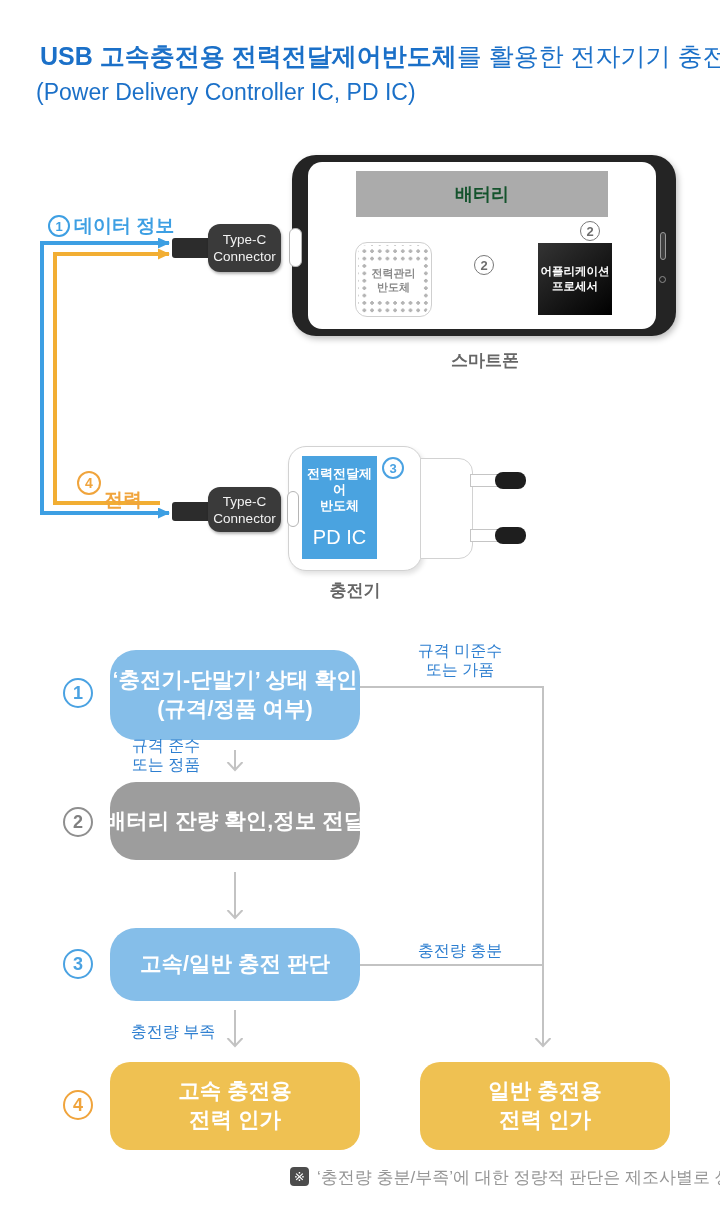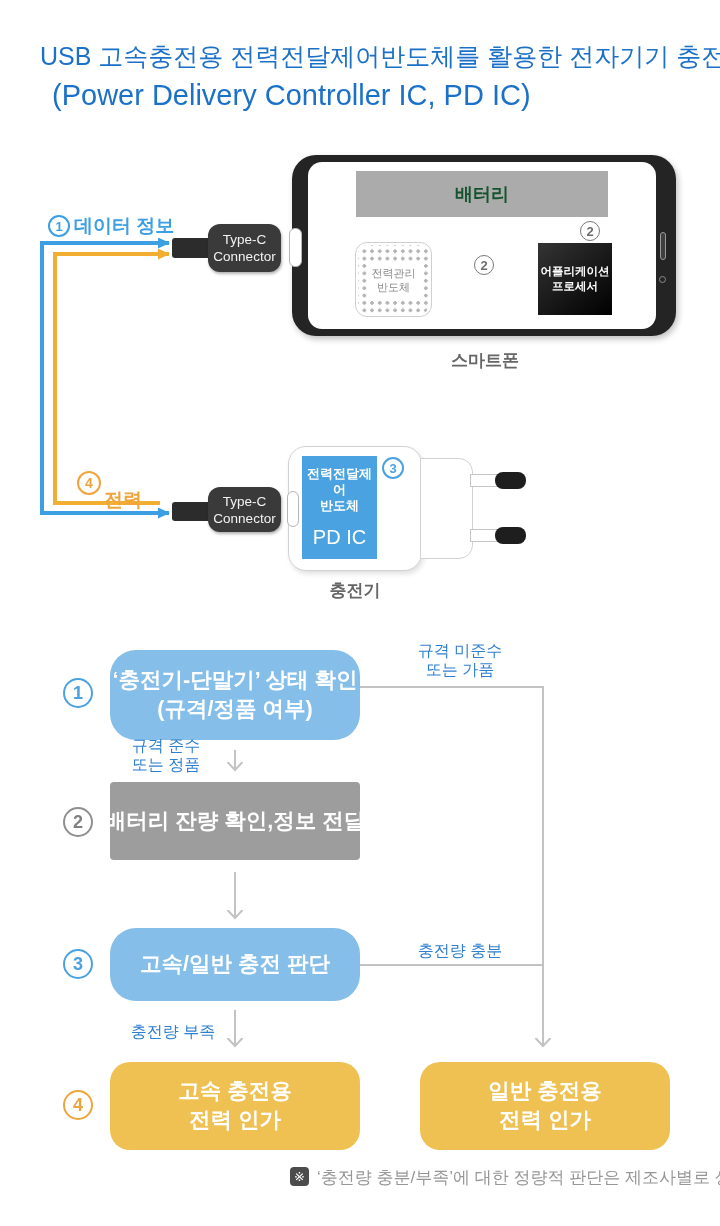--- a/index.html
+++ b/index.html
@@ -11,36 +11,36 @@
   }
   html,body{margin:0;padding:0;background:#ffffff;}
   body{font-family:"Liberation Sans","DejaVu Sans",sans-serif;}
   .canvas{position:relative;width:720px;height:1226px;background:#fff;overflow:hidden;}
   .abs{position:absolute;}
   .nowrap{white-space:nowrap;}
   .center{display:flex;align-items:center;justify-content:center;text-align:center;}
   .col{flex-direction:column;}
 
   .title1{left:40px;top:40px;font-size:25px;color:var(--title-blue);}
-  .title1 b{font-weight:400;}
-  .title2{left:52px;top:79px;font-size:29px;color:var(--title-blue);font-weight:400;}
+  .title1 b{font-weight:700;}
+  .title2{left:36px;top:79px;font-size:23px;color:var(--title-blue);font-weight:400;}
 
   .num-badge{border-radius:50%;background:#fff;display:flex;align-items:center;justify-content:center;font-weight:700;}
 
   
   .phone-frame{left:292px;top:155px;width:384px;height:181px;background:#242424;border-radius:24px;box-shadow:2px 3px 6px rgba(0,0,0,.25);}
   .phone-screen{left:16px;top:7px;width:348px;height:167px;background:#fff;border-radius:14px;}
   .side-pill{left:368px;top:77px;width:6px;height:28px;border-radius:3px;background:#3f3f3f;border:1px solid #9a9a9a;box-sizing:border-box;}
   .camera-dot{left:367px;top:121px;width:7px;height:7px;border-radius:50%;border:1.5px solid #8d8d8d;box-sizing:border-box;background:#242424;}
   .battery{left:356px;top:171px;width:252px;height:46px;background:var(--battery-gray);color:#14532d;font-size:18px;font-weight:700;}
   .pmic{left:355px;top:242px;width:77px;height:75px;border:1.5px solid #cfcfcf;border-radius:12px;box-sizing:border-box;background:#fff;overflow:hidden;}
   .pmic-dots{position:absolute;left:2px;top:2px;right:2px;bottom:2px;border-radius:9px;
     background-image:radial-gradient(circle,#b4b4b4 1.6px,rgba(0,0,0,0) 1.9px);
     background-size:7.7px 7.4px;background-position:2.5px 2.5px;}
-  .pmic-label{position:absolute;left:50%;top:50%;transform:translate(-50%,-50%);width:54px;height:36px;background:#fff;color:#8a8a8a;font-size:11px;font-weight:400;line-height:14px;}
+  .pmic-label{position:absolute;left:50%;top:50%;transform:translate(-50%,-50%);width:54px;height:36px;background:#fff;color:#8a8a8a;font-size:11px;font-weight:700;line-height:14px;}
   .ap-box{left:538px;top:243px;width:74px;height:72px;background:linear-gradient(140deg,#343434,#000);color:#fff;font-size:11.5px;font-weight:700;line-height:15px;}
   .caption{font-size:17px;color:#666;font-weight:700;}
 
   .typec-bar{width:40px;background:#2c2c2c;border-radius:3px;}
   .typec-box{width:73px;background:var(--dark);border-radius:12px;color:#f2f2f2;font-size:13.5px;line-height:17px;box-shadow:1px 2px 3px rgba(0,0,0,.3);}
   .port-slot{background:#fff;border:1.5px solid #b5b5b5;box-sizing:border-box;border-radius:6px;}
 
   .flow-label-blue{font-size:19px;font-weight:700;color:var(--arrow-blue);}
   .flow-label-orange{font-size:19px;font-weight:700;color:var(--accent-orange);}
 
@@ -50,21 +50,21 @@
   .prong-stem{left:470px;width:28px;height:13px;background:#fff;border:1.5px solid #c5c5c5;box-sizing:border-box;}
   .prong-tip{left:495px;width:31px;height:17px;background:#1e1e1e;border-radius:8px;}
   .pdic-box{left:302px;top:456px;width:75px;height:103px;background:var(--pdic-blue);color:#fff;}
   .pdic-box .l12{font-size:13px;font-weight:700;line-height:16px;}
   .pdic-box .l3{font-size:20px;font-weight:500;margin-top:12px;}
 
   
   .step-circle{width:30px;height:30px;border-radius:50%;border:2.5px solid;box-sizing:border-box;display:flex;align-items:center;justify-content:center;font-size:18px;font-weight:700;background:#fff;}
   .flow-box{width:250px;color:#fff;font-weight:700;font-size:21.5px;line-height:29px;}
   .fb-blue{background:var(--box-blue);border-radius:26px;}
-  .fb-gray{background:var(--box-gray);border-radius:4px;}
+  .fb-gray{background:var(--box-gray);border-radius:26px;}
   .fb-yellow{background:var(--box-yellow);border-radius:20px;}
   .branch-label{font-size:16px;font-weight:400;color:var(--label-blue);line-height:19px;text-align:center;}
   .footnote{left:290px;top:1166px;display:flex;align-items:flex-start;gap:8px;}
   .footnote-badge{width:19px;height:19px;margin-top:1px;background:#4c4c4c;border-radius:4px;color:#fff;font-size:13px;display:flex;align-items:center;justify-content:center;}
   .footnote-text{font-size:17px;color:#969696;}
 </style>
 </head>
 <body>
 
 <div class="canvas">

